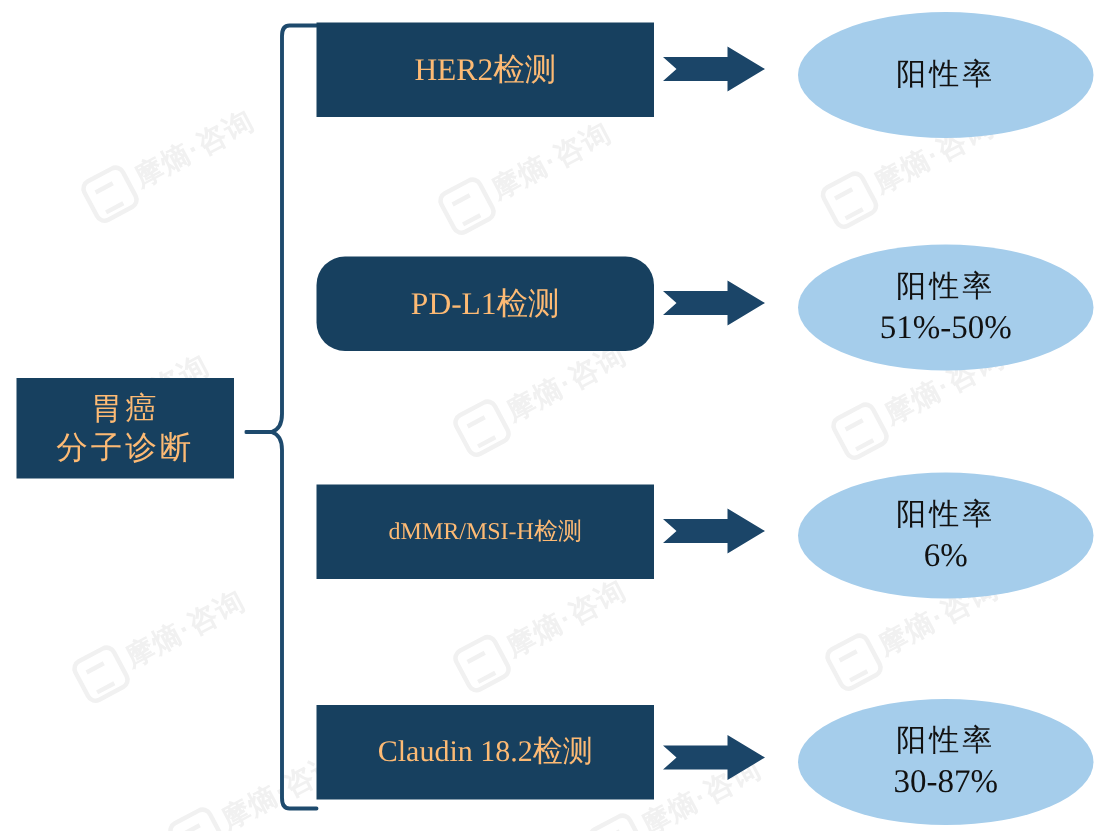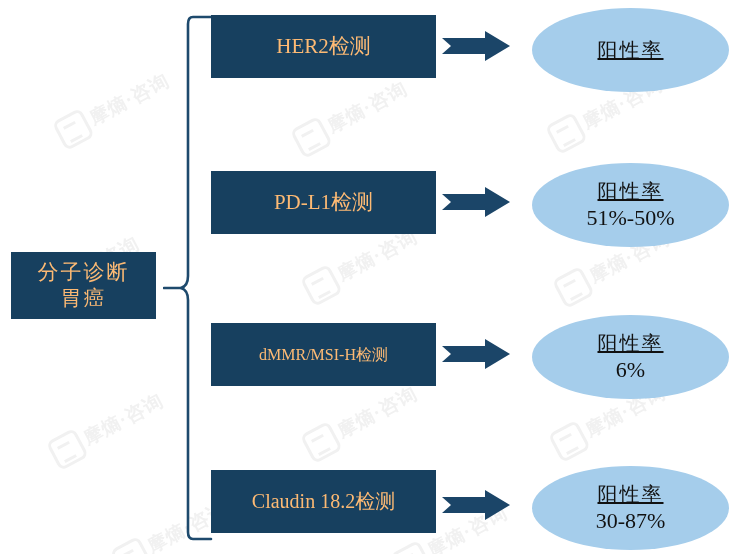--- a/index.html
+++ b/index.html
@@ -85,21 +85,21 @@
     padding: 0 4px;
   }
   .node-branch {
     left: 211px;
     width: 225px;
     height: 63px;
     font-size: 21px;
     padding: 0 6px;
   }
   .node-branch.b0 { top: 15px; }
-  .node-branch.b1 { top: 171px; }
+  .node-branch.b1 { top: 171px; border-radius: 19px; }
   .node-branch.b2 { top: 323px; font-size: 16px; }
   .node-branch.b3 { top: 470px; font-size: 20px; }
 
   
   .brace {
     position: absolute;
     left: 163px;
     top: 8px;
     width: 52px;
     height: 540px;
@@ -136,21 +136,20 @@
     box-sizing: border-box;
   }
   .bubble.e0 { top: 8px; }
   .bubble.e1 { top: 163px; }
   .bubble.e2 { top: 315px; }
   .bubble.e3 { top: 466px; }
   .bubble-title {
     font-size: 20px;
     letter-spacing: 2px;
     line-height: 1.25;
-    text-decoration: underline;
   }
   .bubble-value {
     font-size: 22px;
     line-height: 1.25;
   }
 </style>
 </head>
 <body>
 
 <div id="diagram">
@@ -197,22 +196,22 @@
       <span class="wm-text">摩熵·咨询</span>
     </div>
     <div class="wm" style="left:390px; top:524px;">
       <span class="wm-mark"></span>
       <span class="wm-text">摩熵·咨询</span>
     </div>
   </div>
 
   <div class="node node-root">
     <div>
+      <div>胃癌</div>
       <div>分子诊断</div>
-      <div>胃癌</div>
     </div>
   </div>
 
   <svg class="brace" viewBox="0 0 52 540" preserveAspectRatio="none">
     <path d="M 48 9
              L 30 9
              Q 25 9 25 16
              L 25 268
              Q 25 278 18 280
              Q 25 282 25 292

